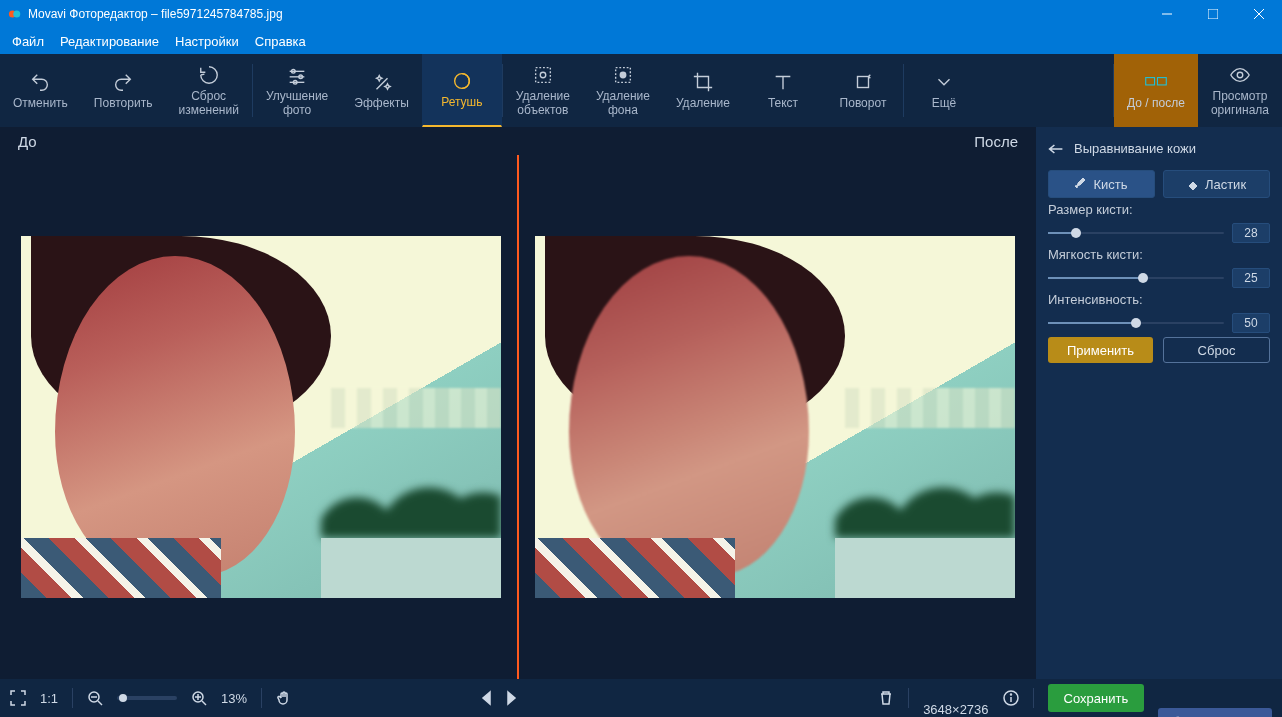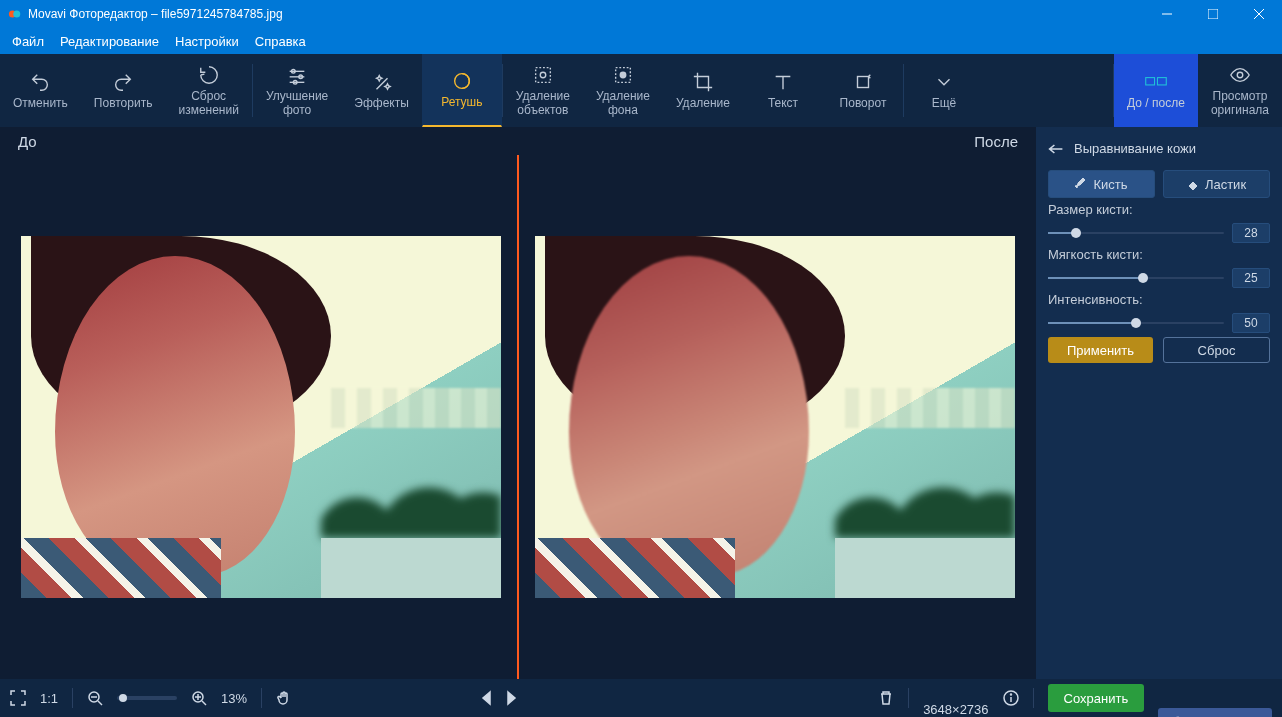--- a/index.html
+++ b/index.html
@@ -21,21 +21,21 @@
   .toolbar { height: 73px; background: #102642; display: flex; align-items: stretch; }
   .tool-btn { display: flex; flex-direction: column; align-items: center; justify-content: center; padding: 4px 12px; min-width: 80px; font-size: 12px; color: #a9b7cb; gap: 4px; position: relative; border-left: 1px solid transparent; border-right: 1px solid transparent; }
   .tool-btn.active { background: #13335b; }
   .tool-btn.active.retouch { border-bottom: 2px solid #f5b82e; }
   .tool-btn.active.retouch .ticon { stroke: #f5b82e; fill:none; }
   .tool-btn.active.retouch span { color:#f5b82e; }
   .tool-sep { width: 1px; background: #1e3b60; margin: 10px 0; }
   .tool-btn .ticon { width: 22px; height: 22px; stroke: #c4cdd9; fill: none; stroke-width: 1.5; }
   .tool-btn span { text-align: center; line-height: 1.1; }
   .tool-right { margin-left: auto; display: flex; }
-  .tool-right .tool-btn.active { background:#1d4ed8; }
+  .tool-right .tool-btn.active { background:#a16207; }
   .tool-right .tool-btn.ba.active .ticon { stroke:#20c0d8; }
   .tool-right .tool-btn.ba.active span { color:#c4cdd9; }
   
   
   .main { flex: 1; display: flex; min-height: 0; }
   .canvas-area { flex: 1; display: flex; flex-direction: column; background: #0f1d33; position: relative; }
   .ba-header { height: 28px; display: flex; justify-content: space-between; align-items: center; padding: 0 18px; color:#cfd9e6; font-size:15px; }
   .imgs { flex: 1; display: flex; gap: 0; align-items: center; justify-content: center; padding: 0 20px; position: relative; }
   .img-wrap { width: 480px; height: 362px; background: linear-gradient(150deg,#f5f7d8 0%, #f5f7d8 60%, #8ecfc1 60%, #7db8ae 100%); position: relative; overflow: hidden; }
   .face { position:absolute; left:34px; top:20px; width:240px; height:320px; border-radius:50% 50% 40% 40% / 55% 55% 45% 45%; background: linear-gradient(160deg,#a13b3e 0%, #b95f5a 30%, #d59682 65%, #c4806f 100%); }

